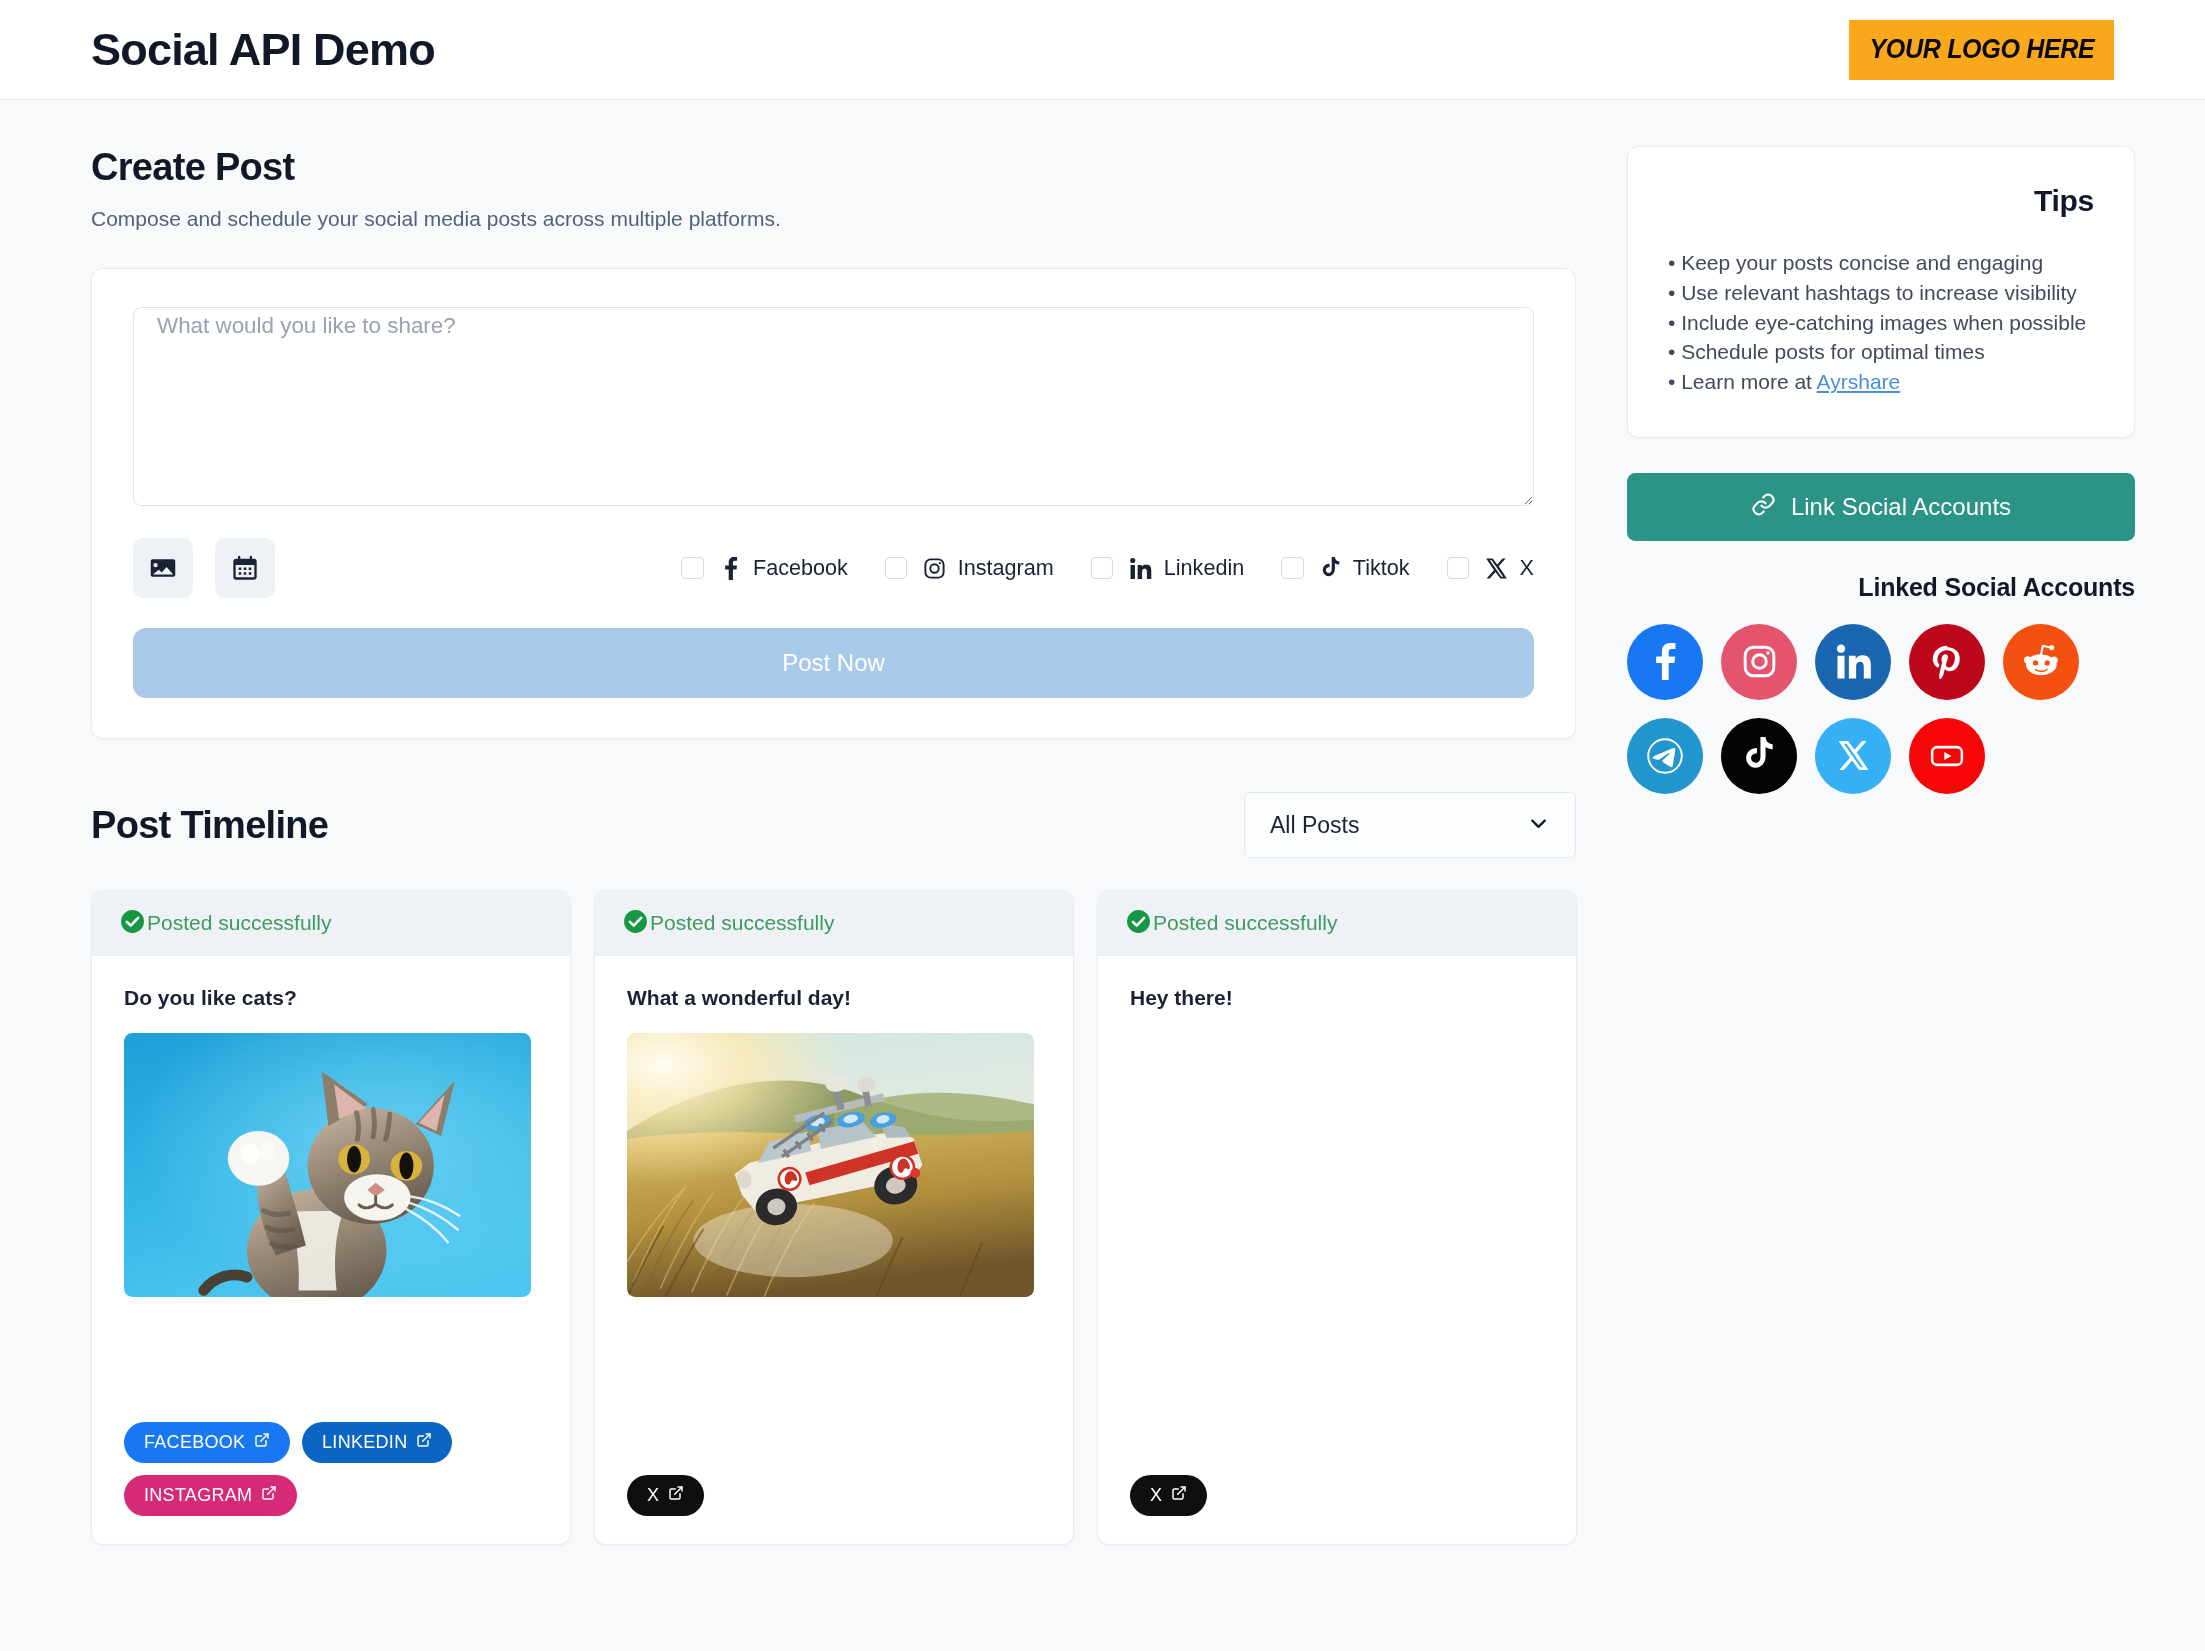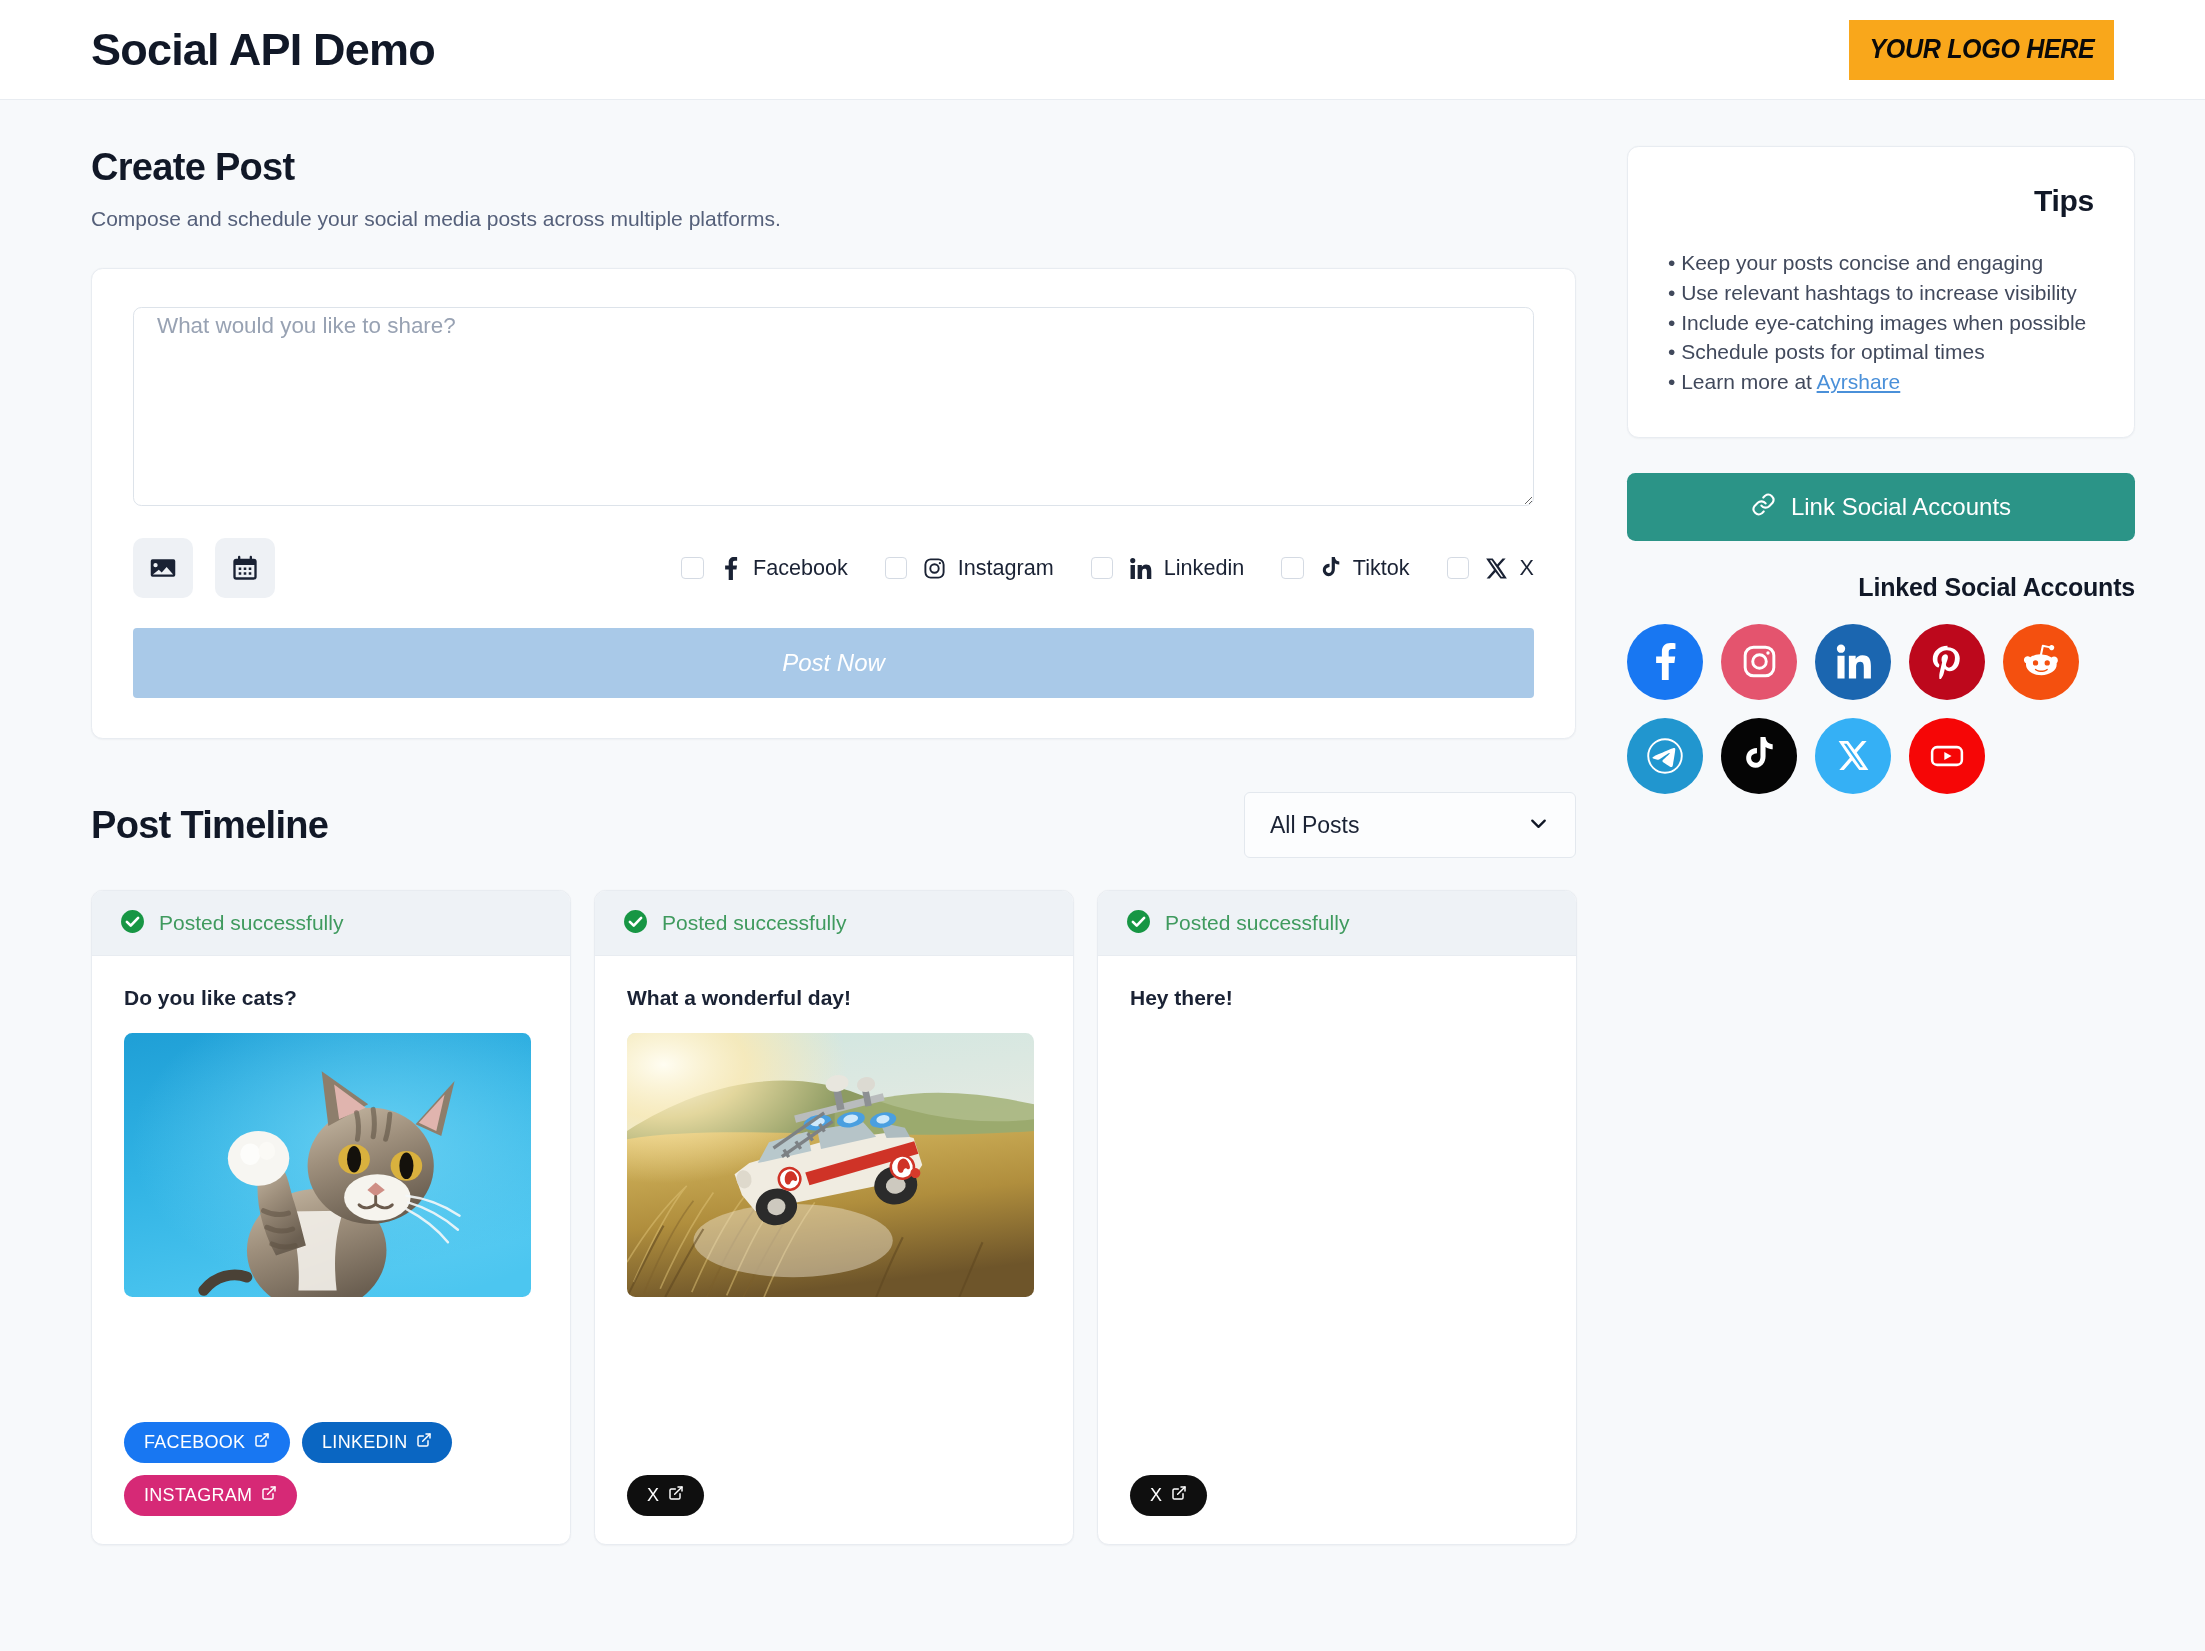--- a/index.html
+++ b/index.html
@@ -143,27 +143,26 @@
   }
   .plat-ico { display: flex; align-items: center; margin-right: 11.6px; }
   .plat-label { font-size: 21.6px; color: #1a2234; white-space: nowrap; }
 
   .post-now {
     display: block;
     width: 100%;
     margin-top: 30px;
     height: 70px;
     border: none;
-    border-radius: 4px;
+    border-radius: 13px;
     background: #a9c9e8;
     color: #ffffff;
     font-family: "Liberation Sans", sans-serif;
     font-size: 24px;
     cursor: pointer;
-    font-style: italic;
   }
 
   
   .timeline-head {
     margin-top: 53px;
     display: flex;
     align-items: center;
     justify-content: space-between;
   }
   .h-timeline {
@@ -202,21 +201,21 @@
     display: flex;
     flex-direction: column;
     height: 655px;
   }
   .card-status {
     background: #eef2f6;
     height: 65px;
     display: flex;
     align-items: center;
     padding: 0 28px;
-    gap: 14px;
+    gap: 2px;
     border-bottom: 0.8px solid #e8ecf1;
   }
   .status-text { font-size: 21px; color: #3f9a5e; }
 
   .card-body {
     padding: 30px 32px 0 32px;
     flex: 1;
     display: flex;
     flex-direction: column;
   }

